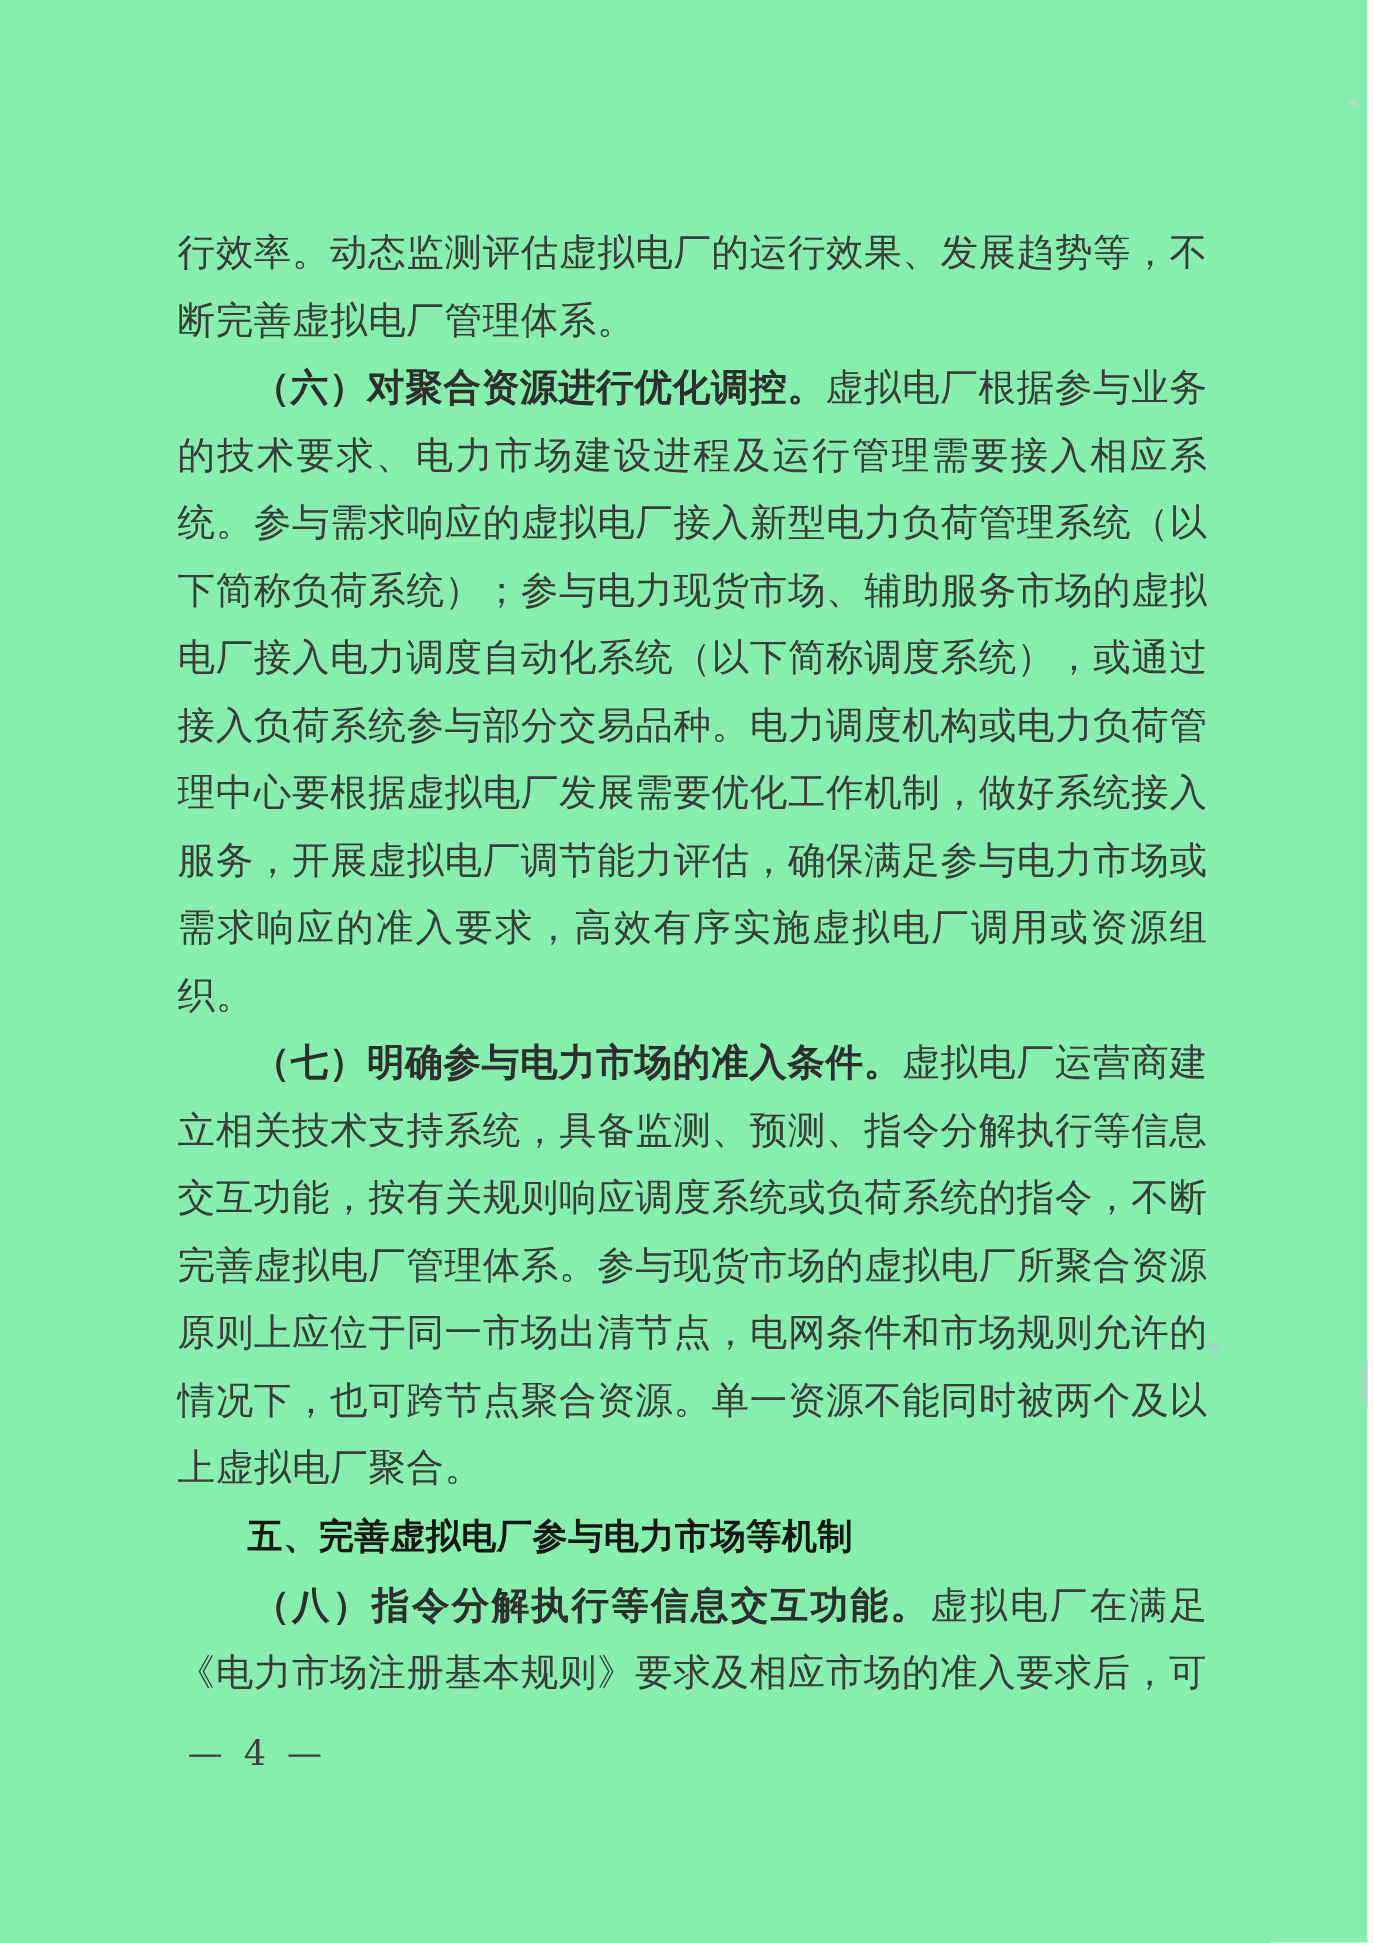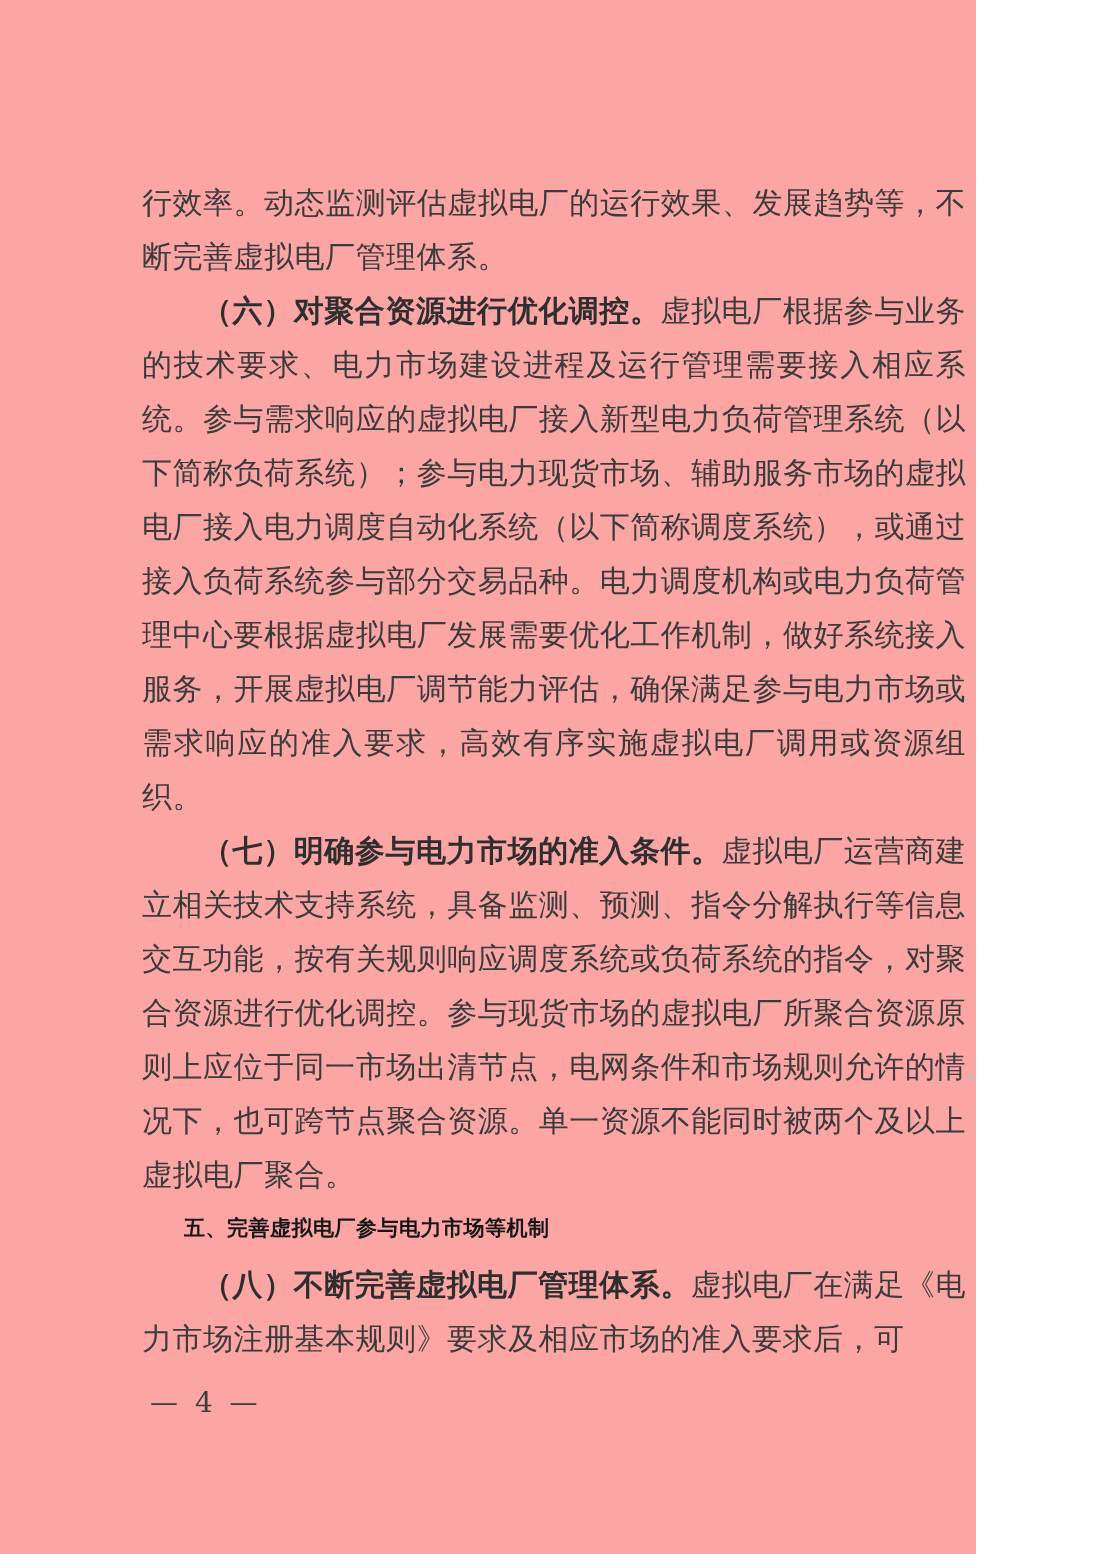--- a/index.html
+++ b/index.html
@@ -2,23 +2,23 @@
 <html><head>
 <meta charset="utf-8">
 <style>
   html, body {
     margin: 0;
     padding: 0;
     background: #ffffff;
   }
   .page {
     position: relative;
-    width: 976px;
+    width: 1094px;
     height: 1554px;
-    background: #fca5a5;
+    background: #86efac;
     overflow: hidden;
     font-family: "DejaVu Serif", "Liberation Serif", serif;
   }
   .text-block {
     position: absolute;
     left: 142px;
     top: 176px;
     width: 824px;
     font-size: 30px;
     line-height: 54px;
@@ -32,23 +32,23 @@
   }
   .para.indent {
     text-indent: 2em;
   }
   .para .lead {
     font-weight: bold;
     color: #2e2e2e;
   }
   .heading {
     margin: 0;
-    font-family: Liberation Mono, monospace;
+    font-family: Liberation Serif, serif;
     font-weight: bold;
-    font-size: 21px;
+    font-size: 28px;
     line-height: 56px;
     color: #161616;
     text-indent: 2em;
     letter-spacing: 0.5px;
   }
   .page-footer {
     position: absolute;
     left: 150px;
     top: 1383px;
     font-size: 28px;
@@ -94,25 +94,25 @@
 <body>
 
 <div class="page">
 
   <div class="text-block">
 
     <p class="para"><span>行效率。动态监测评估虚拟电厂的运行效果、发展趋势等，不断完善虚拟电厂管理体系。</span></p>
 
     <p class="para indent"><span class="lead">（六）对聚合资源进行优化调控。</span><span>虚拟电厂根据参与业务的技术要求、电力市场建设进程及运行管理需要接入相应系统。参与需求响应的虚拟电厂接入新型电力负荷管理系统（以下简称负荷系统）；参与电力现货市场、辅助服务市场的虚拟电厂接入电力调度自动化系统（以下简称调度系统），或通过接入负荷系统参与部分交易品种。电力调度机构或电力负荷管理中心要根据虚拟电厂发展需要优化工作机制，做好系统接入服务，开展虚拟电厂调节能力评估，确保满足参与电力市场或需求响应的准入要求，高效有序实施虚拟电厂调用或资源组织。</span></p>
 
-    <p class="para indent"><span class="lead">（七）明确参与电力市场的准入条件。</span><span>虚拟电厂运营商建立相关技术支持系统，具备监测、预测、指令分解执行等信息交互功能，按有关规则响应调度系统或负荷系统的指令，对聚合资源进行优化调控。参与现货市场的虚拟电厂所聚合资源原则上应位于同一市场出清节点，电网条件和市场规则允许的情况下，也可跨节点聚合资源。单一资源不能同时被两个及以上虚拟电厂聚合。</span></p>
+    <p class="para indent"><span class="lead">（七）明确参与电力市场的准入条件。</span><span>虚拟电厂运营商建立相关技术支持系统，具备监测、预测、指令分解执行等信息交互功能，按有关规则响应调度系统或负荷系统的指令，不断完善虚拟电厂管理体系。参与现货市场的虚拟电厂所聚合资源原则上应位于同一市场出清节点，电网条件和市场规则允许的情况下，也可跨节点聚合资源。单一资源不能同时被两个及以上虚拟电厂聚合。</span></p>
 
     <h2 class="heading">五、完善虚拟电厂参与电力市场等机制</h2>
 
-    <p class="para indent"><span class="lead">（八）不断完善虚拟电厂管理体系。</span><span>虚拟电厂在满足《电力市场注册基本规则》要求及相应市场的准入要求后，可</span></p>
+    <p class="para indent"><span class="lead">（八）指令分解执行等信息交互功能。</span><span>虚拟电厂在满足《电力市场注册基本规则》要求及相应市场的准入要求后，可</span></p>
 
   </div>
 
   <div class="page-footer">— 4 —</div>
 
   <div class="speck-1"></div>
   <div class="speck-2"></div>
   <div class="speck-3"></div>
 
 </div>

